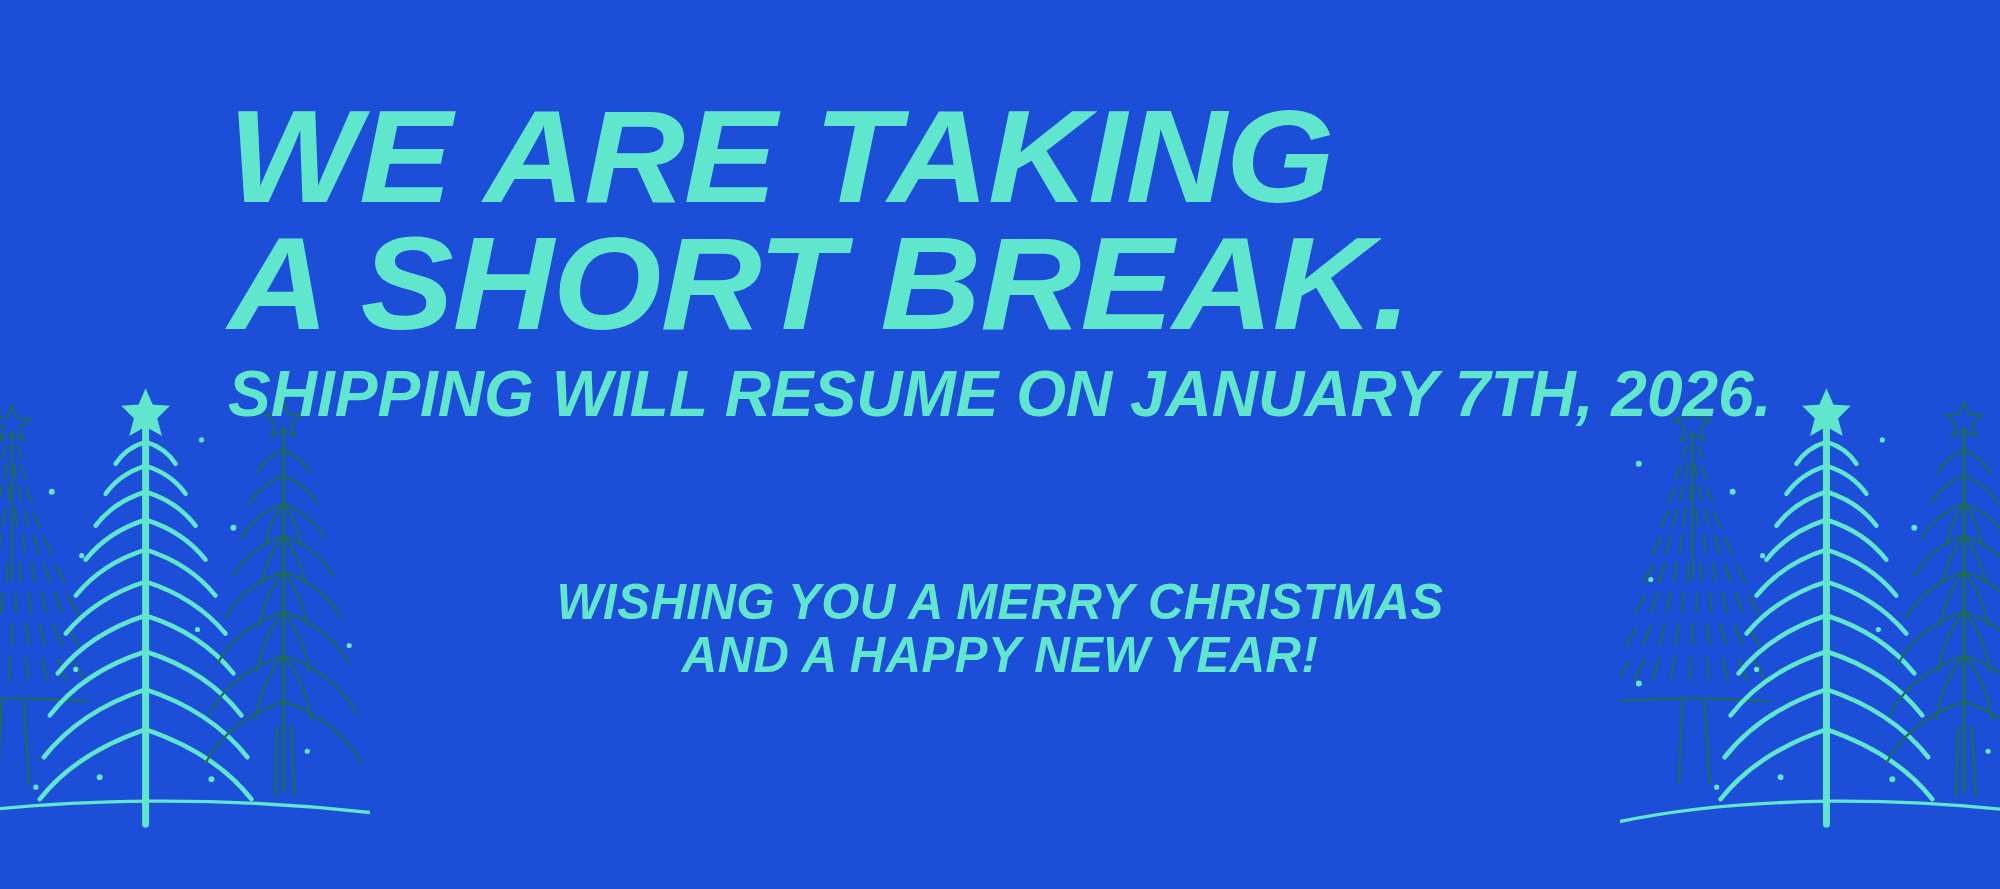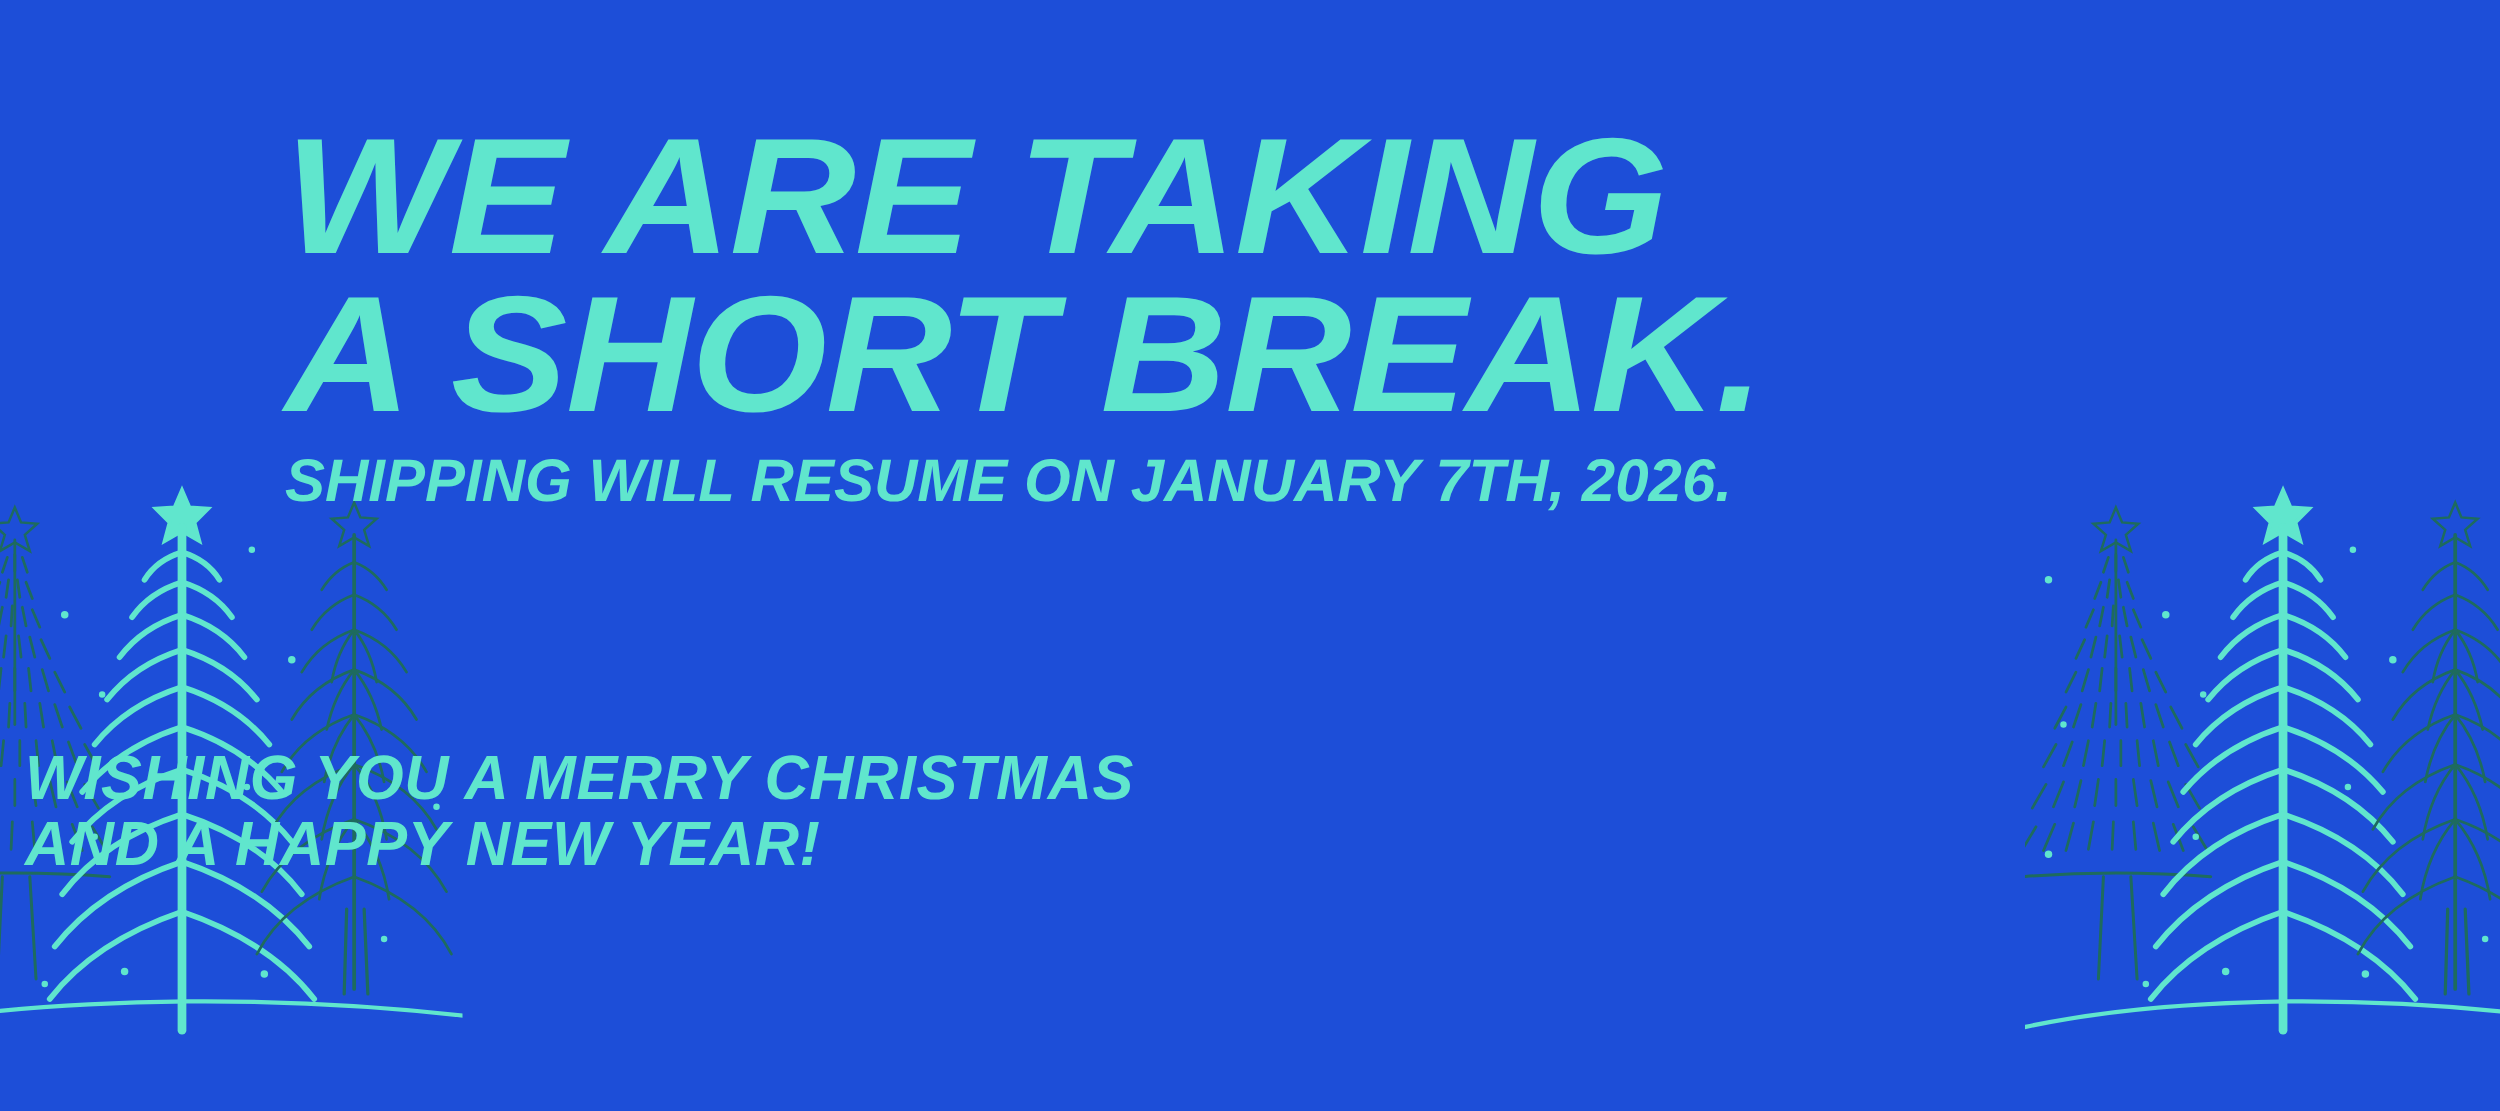--- a/index.html
+++ b/index.html
@@ -51,35 +51,35 @@
     white-space:nowrap;
     transform:scaleX(1.06);
     transform-origin:left center;
   }
   #headline-line-2{ margin-top:4px; }
 
   #subtitle{
     color:#60E6CD;
     font-weight:bold;
     font-style:italic;
-    font-size:48px;
+    font-size:64px;
     line-height:1;
     letter-spacing:0px;
     margin-top:16px;
     white-space:nowrap;
     transform:scaleX(1.0);
     transform-origin:left center;
   }
 
   #greeting-block{
     position:absolute;
     left:0;
     right:0;
     top:576px;
-    margin-top:20px;
+    text-align:center;
   }
   .greeting-line{
     color:#60E6CD;
     font-weight:bold;
     font-style:italic;
     font-size:50px;
     line-height:1.06;
     letter-spacing:0.5px;
     white-space:nowrap;
     transform:scaleX(0.98);

